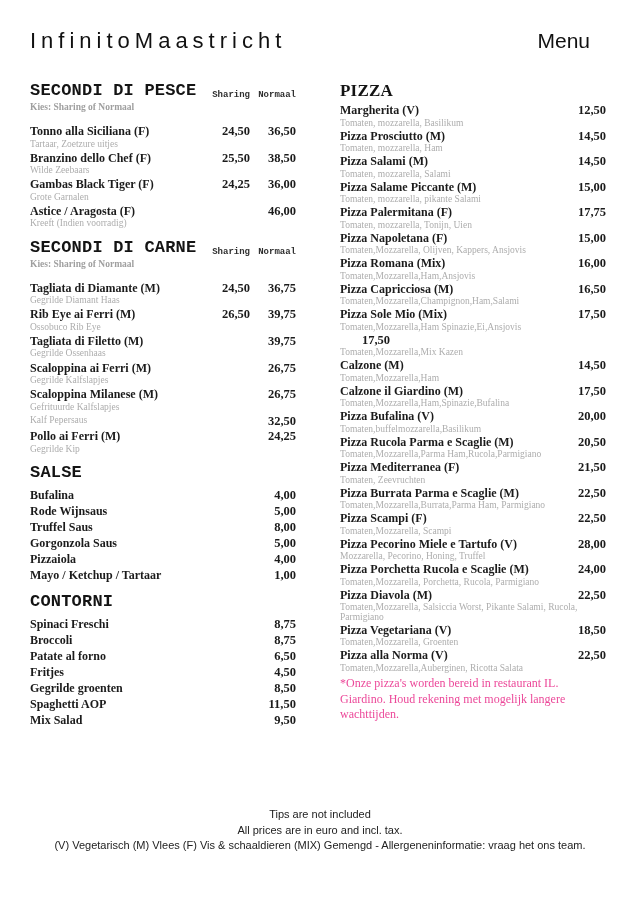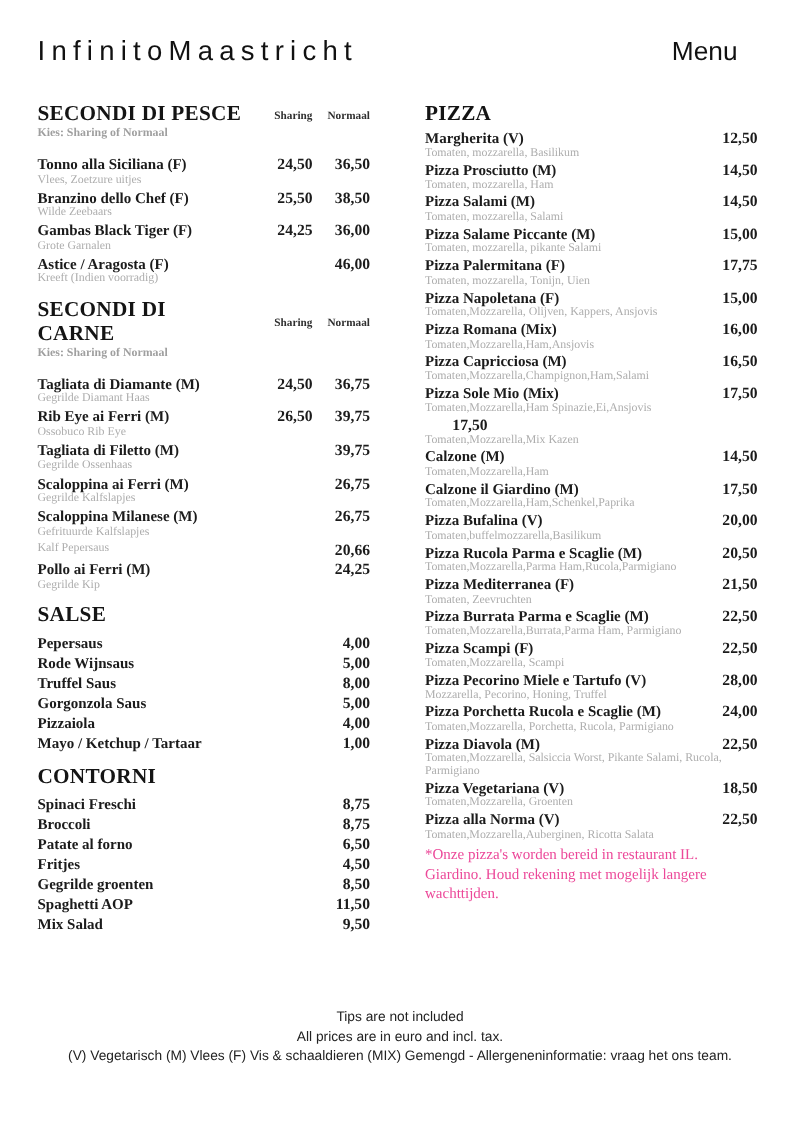--- a/index.html
+++ b/index.html
@@ -10,21 +10,21 @@
   }
   .header{display:flex;justify-content:space-between;align-items:baseline;padding:28px 50px 0 30px;}
   .brand{font-family:"Liberation Sans", sans-serif;font-size:22px;letter-spacing:5px;color:#111;text-decoration:none;}
   .menu-label{font-family:"Liberation Sans", sans-serif;font-size:21px;color:#111;text-decoration:none;}
 
   .columns{display:flex;margin:27px 0 0 30px;}
   .col-left{width:266px;flex:0 0 266px;}
   .col-right{width:266px;flex:0 0 266px;margin-left:44px;}
 
   .section{margin-bottom:9px;}
-  .section-head{display:flex;align-items:center;}
+  .section-head{display:flex;align-items:flex-end;font-family:Liberation Mono, monospace;}
   .section-title{margin:0;font-size:17px;font-weight:bold;color:#141414;line-height:19px;letter-spacing:0.2px;flex:1;}
   .colhead{font-size:9px;font-weight:bold;color:#2f2f2f;text-align:right;padding-top:3px;}
   .colhead.c1{width:52px;}
   .colhead.c2{width:46px;padding-left:0;}
   .section-subtitle{font-size:9.5px;font-weight:bold;color:#9f9f9f;line-height:11px;margin:2px 0 12px 0;}
 
   .row{display:flex;margin-bottom:2.6px;}
   .row-main{flex:1;min-width:0;}
   .item-name{font-size:12px;font-weight:bold;line-height:13px;color:#1b1b1b;}
   .item-desc{font-size:9.5px;color:#adadad;line-height:9.5px;margin-top:1.5px;}
@@ -60,21 +60,21 @@
       <section class="section">
         <div class="section-head">
           <h2 class="section-title">SECONDI DI PESCE</h2>
           <span class="colhead c1">Sharing</span>
           <span class="colhead c2">Normaal</span>
         </div>
         <div class="section-subtitle">Kies: Sharing of Normaal</div>
         <div class="row">
           <div class="row-main">
             <div class="item-name">Tonno alla Siciliana (F)</div>
-            <div class="item-desc">Vlees, Zoetzure uitjes</div>
+            <div class="item-desc">Tartaar, Zoetzure uitjes</div>
           </div>
           <div class="pcell c1">24,50</div>
           <div class="pcell c2">36,50</div>
         </div>
         <div class="row">
           <div class="row-main">
             <div class="item-name">Branzino dello Chef (F)</div>
             <div class="item-desc">Wilde Zeebaars</div>
           </div>
           <div class="pcell c1">25,50</div>
@@ -142,37 +142,37 @@
             <div class="item-desc">Gefrituurde Kalfslapjes</div>
           </div>
           <div class="pcell c1"></div>
           <div class="pcell c2">26,75</div>
         </div>
         <div class="row">
           <div class="row-main">
             <div class="item-desc">Kalf Pepersaus</div>
           </div>
           <div class="pcell c1"></div>
-          <div class="pcell c2">20,66</div>
+          <div class="pcell c2">32,50</div>
         </div>
         <div class="row">
           <div class="row-main">
             <div class="item-name">Pollo ai Ferri (M)</div>
             <div class="item-desc">Gegrilde Kip</div>
           </div>
           <div class="pcell c1"></div>
           <div class="pcell c2">24,25</div>
         </div>
       </section>
       <section class="section simple">
         <div class="section-head">
           <h2 class="section-title">SALSE</h2>
         </div>
         <div class="srow">
-          <span class="item-name">Pepersaus</span>
+          <span class="item-name">Bufalina</span>
           <span class="sprice">4,00</span>
         </div>
         <div class="srow">
           <span class="item-name">Rode Wijnsaus</span>
           <span class="sprice">5,00</span>
         </div>
         <div class="srow">
           <span class="item-name">Truffel Saus</span>
           <span class="sprice">8,00</span>
         </div>
@@ -301,21 +301,21 @@
               <div class="item-name">Calzone (M)</div>
               <div class="pprice">14,50</div>
             </div>
             <div class="item-desc">Tomaten,Mozzarella,Ham</div>
           </div>
           <div class="prow">
             <div class="prow-top">
               <div class="item-name">Calzone il Giardino (M)</div>
               <div class="pprice">17,50</div>
             </div>
-            <div class="item-desc">Tomaten,Mozzarella,Ham,Schenkel,Paprika</div>
+            <div class="item-desc">Tomaten,Mozzarella,Ham,Spinazie,Bufalina</div>
           </div>
           <div class="prow">
             <div class="prow-top">
               <div class="item-name">Pizza Bufalina (V)</div>
               <div class="pprice">20,00</div>
             </div>
             <div class="item-desc">Tomaten,buffelmozzarella,Basilikum</div>
           </div>
           <div class="prow">
             <div class="prow-top">

